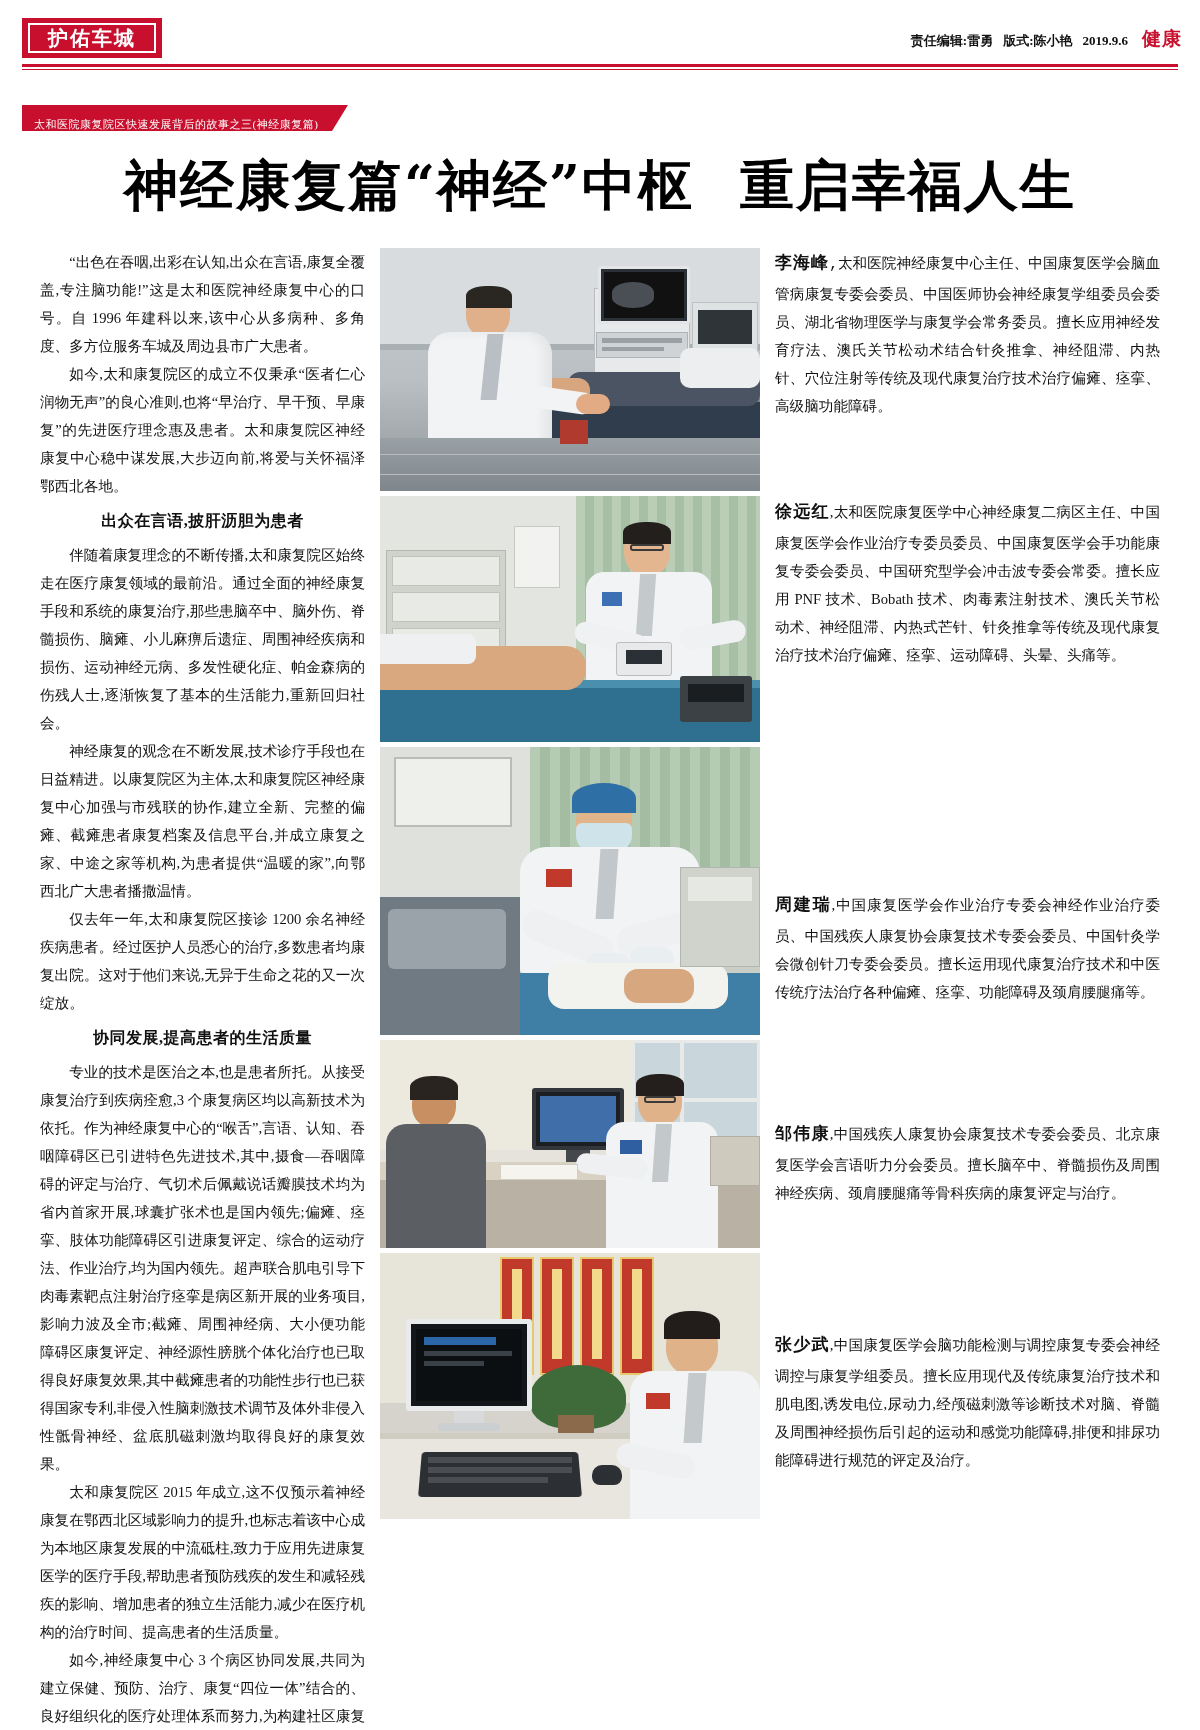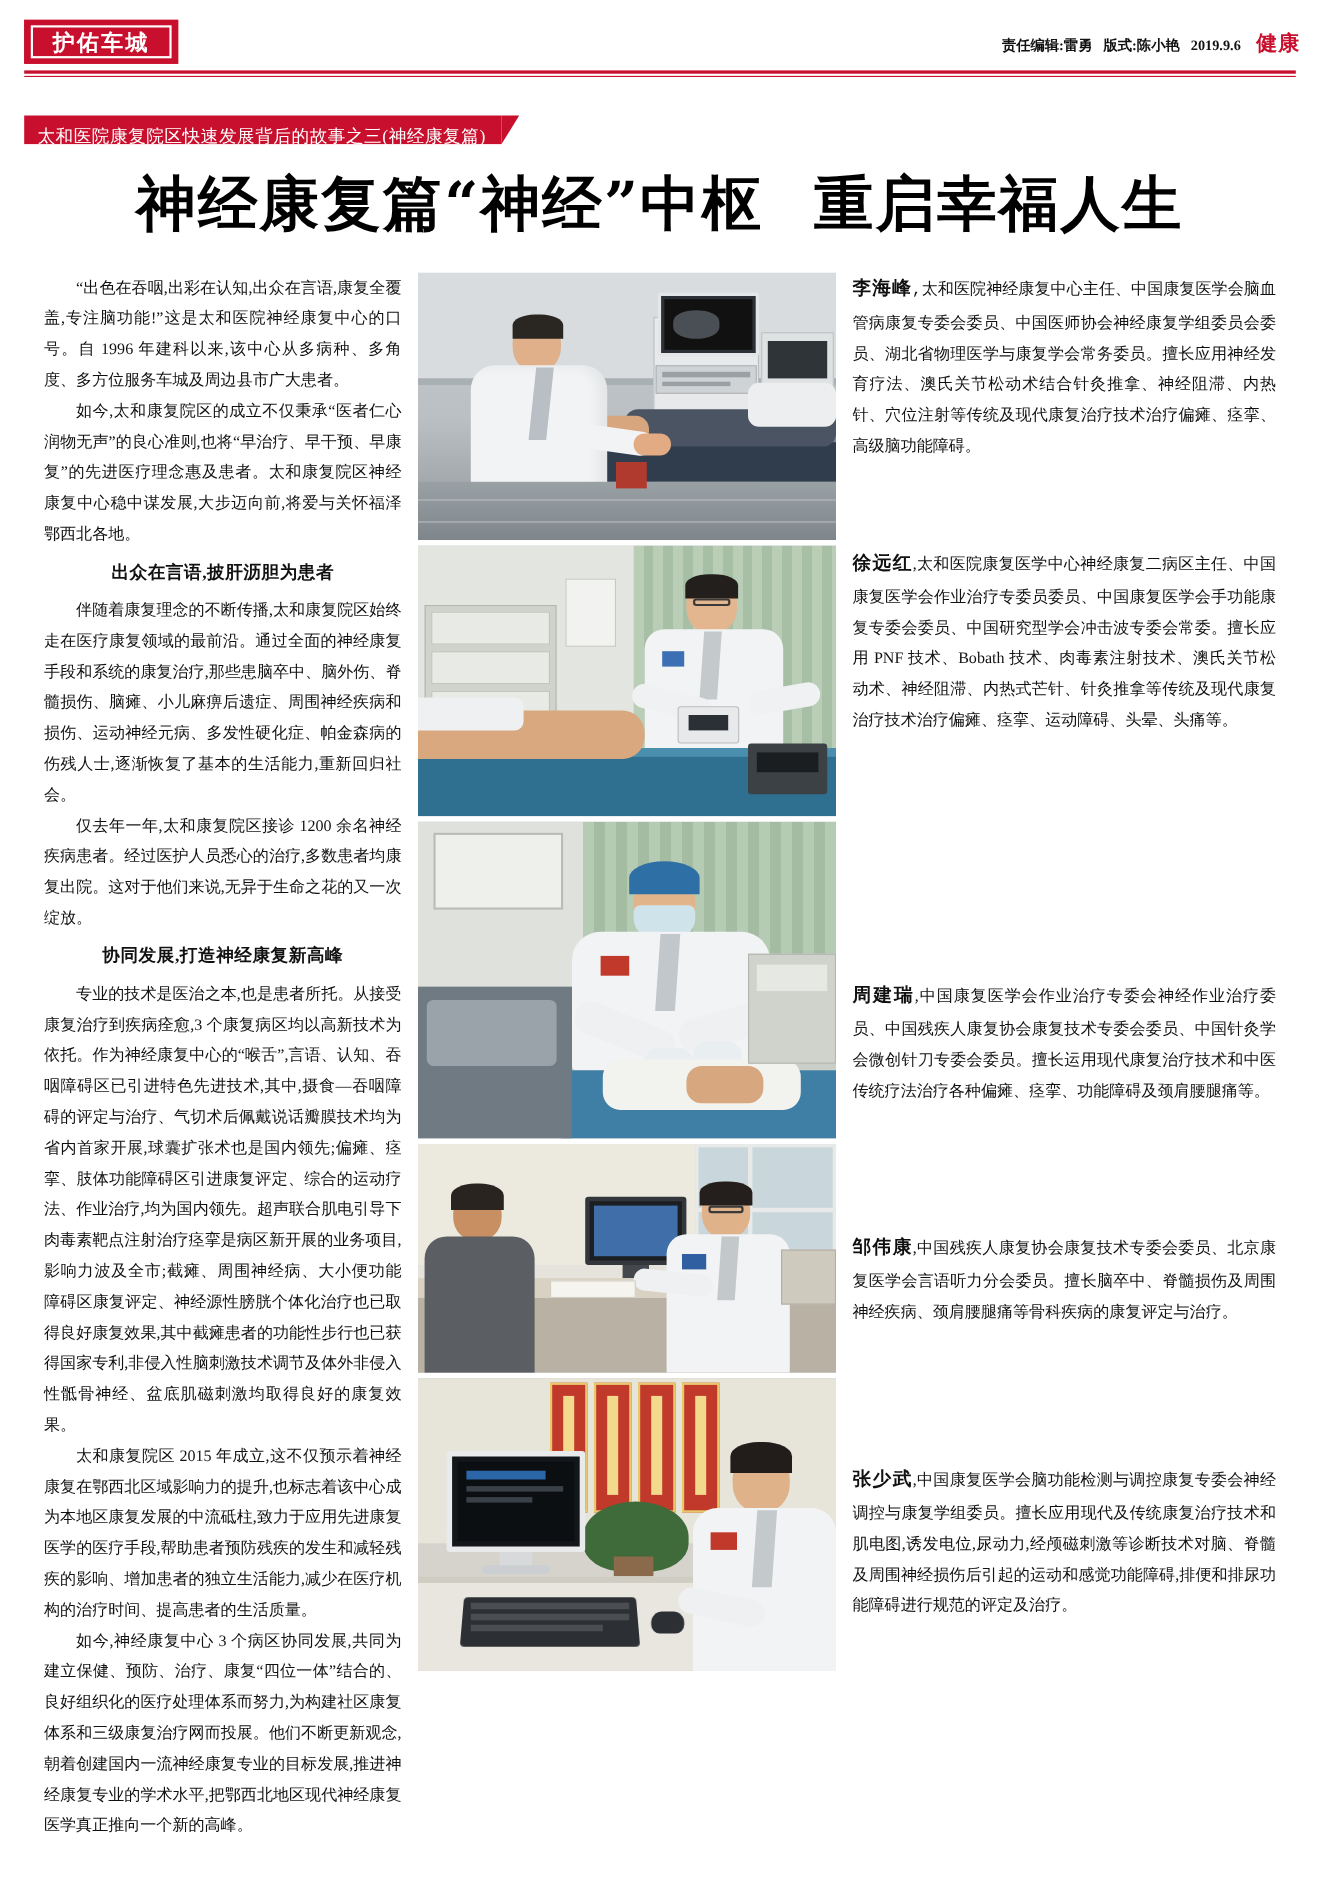--- a/index.html
+++ b/index.html
@@ -80,21 +80,21 @@
   .kicker-wrap {
     position: absolute;
     left: 22px; top: 105px;
     height: 26px;
     display: flex;
     align-items: stretch;
   }
   .kicker {
     background: #c8102e;
     color: #ffffff;
-    font-size: 16px;
+    font-size: 11px;
     padding: 16px 14px 4px 12px;
     display: flex;
     align-items: center;
     letter-spacing: .5px;
     white-space: nowrap;
   }
   .kicker-tail {
     width: 0; height: 0;
     border-top: 26px solid #c8102e;
     border-right: 16px solid transparent;
@@ -199,22 +199,23 @@
 
 <div class="headline">
   <span>神经康复篇“神经”中枢</span><span class="gap"></span><span>重启幸福人生</span>
 </div>
 
 <div class="article-col">
   <p>“出色在吞咽,出彩在认知,出众在言语,康复全覆盖,专注脑功能!”这是太和医院神经康复中心的口号。自 1996 年建科以来,该中心从多病种、多角度、多方位服务车城及周边县市广大患者。</p>
   <p>如今,太和康复院区的成立不仅秉承“医者仁心 润物无声”的良心准则,也将“早治疗、早干预、早康复”的先进医疗理念惠及患者。太和康复院区神经康复中心稳中谋发展,大步迈向前,将爱与关怀福泽鄂西北各地。</p>
   <p class="subhead">出众在言语,披肝沥胆为患者</p>
   <p>伴随着康复理念的不断传播,太和康复院区始终走在医疗康复领域的最前沿。通过全面的神经康复手段和系统的康复治疗,那些患脑卒中、脑外伤、脊髓损伤、脑瘫、小儿麻痹后遗症、周围神经疾病和损伤、运动神经元病、多发性硬化症、帕金森病的伤残人士,逐渐恢复了基本的生活能力,重新回归社会。</p>
+  <p>神经康复的观念在不断发展,技术诊疗手段也在日益精进。以康复院区为主体,太和康复院区神经康复中心加强与市残联的协作,建立全新、完整的偏瘫、截瘫患者康复档案及信息平台,并成立康复之家、中途之家等机构,为患者提供“温暖的家”,向鄂西北广大患者播撒温情。</p>
   <p>仅去年一年,太和康复院区接诊 1200 余名神经疾病患者。经过医护人员悉心的治疗,多数患者均康复出院。这对于他们来说,无异于生命之花的又一次绽放。</p>
-  <p class="subhead">协同发展,打造神经康复新高峰</p>
+  <p class="subhead">协同发展,提高患者的生活质量</p>
   <p>专业的技术是医治之本,也是患者所托。从接受康复治疗到疾病痊愈,3 个康复病区均以高新技术为依托。作为神经康复中心的“喉舌”,言语、认知、吞咽障碍区已引进特色先进技术,其中,摄食—吞咽障碍的评定与治疗、气切术后佩戴说话瓣膜技术均为省内首家开展,球囊扩张术也是国内领先;偏瘫、痉挛、肢体功能障碍区引进康复评定、综合的运动疗法、作业治疗,均为国内领先。超声联合肌电引导下肉毒素靶点注射治疗痉挛是病区新开展的业务项目,影响力波及全市;截瘫、周围神经病、大小便功能障碍区康复评定、神经源性膀胱个体化治疗也已取得良好康复效果,其中截瘫患者的功能性步行也已获得国家专利,非侵入性脑刺激技术调节及体外非侵入性骶骨神经、盆底肌磁刺激均取得良好的康复效果。</p>
   <p>太和康复院区 2015 年成立,这不仅预示着神经康复在鄂西北区域影响力的提升,也标志着该中心成为本地区康复发展的中流砥柱,致力于应用先进康复医学的医疗手段,帮助患者预防残疾的发生和减轻残疾的影响、增加患者的独立生活能力,减少在医疗机构的治疗时间、提高患者的生活质量。</p>
   <p>如今,神经康复中心 3 个病区协同发展,共同为建立保健、预防、治疗、康复“四位一体”结合的、良好组织化的医疗处理体系而努力,为构建社区康复体系和三级康复治疗网而投展。他们不断更新观念,朝着创建国内一流神经康复专业的目标发展,推进神经康复专业的学术水平,把鄂西北地区现代神经康复医学真正推向一个新的高峰。</p>
 
 </div>
 
 <div class="photo-col">
 
   <div class="photo" style="height:243px;">
     <div class="scene">

